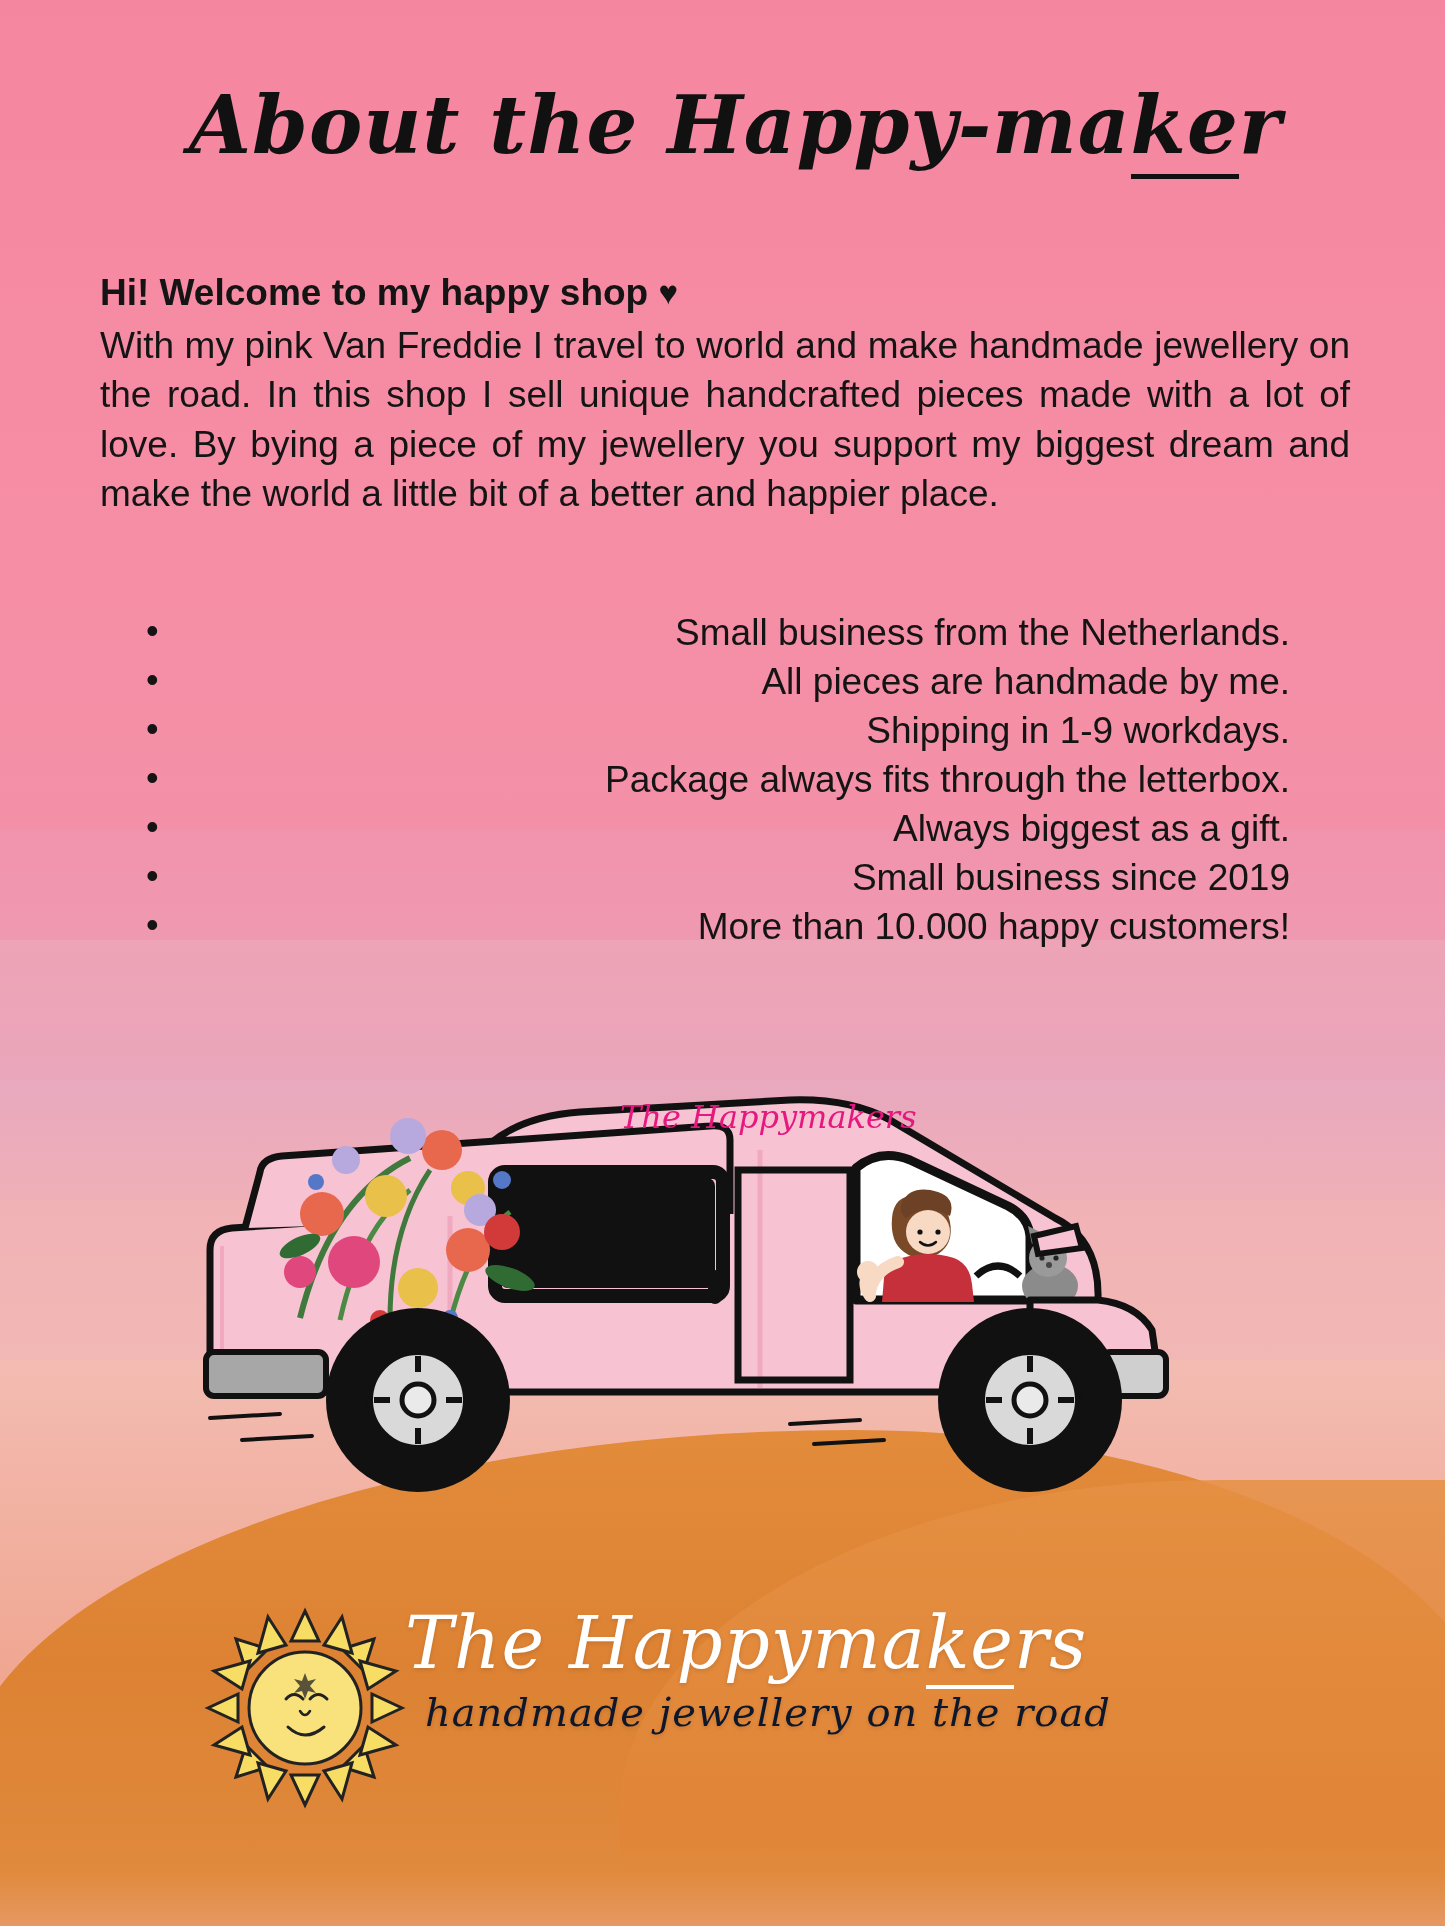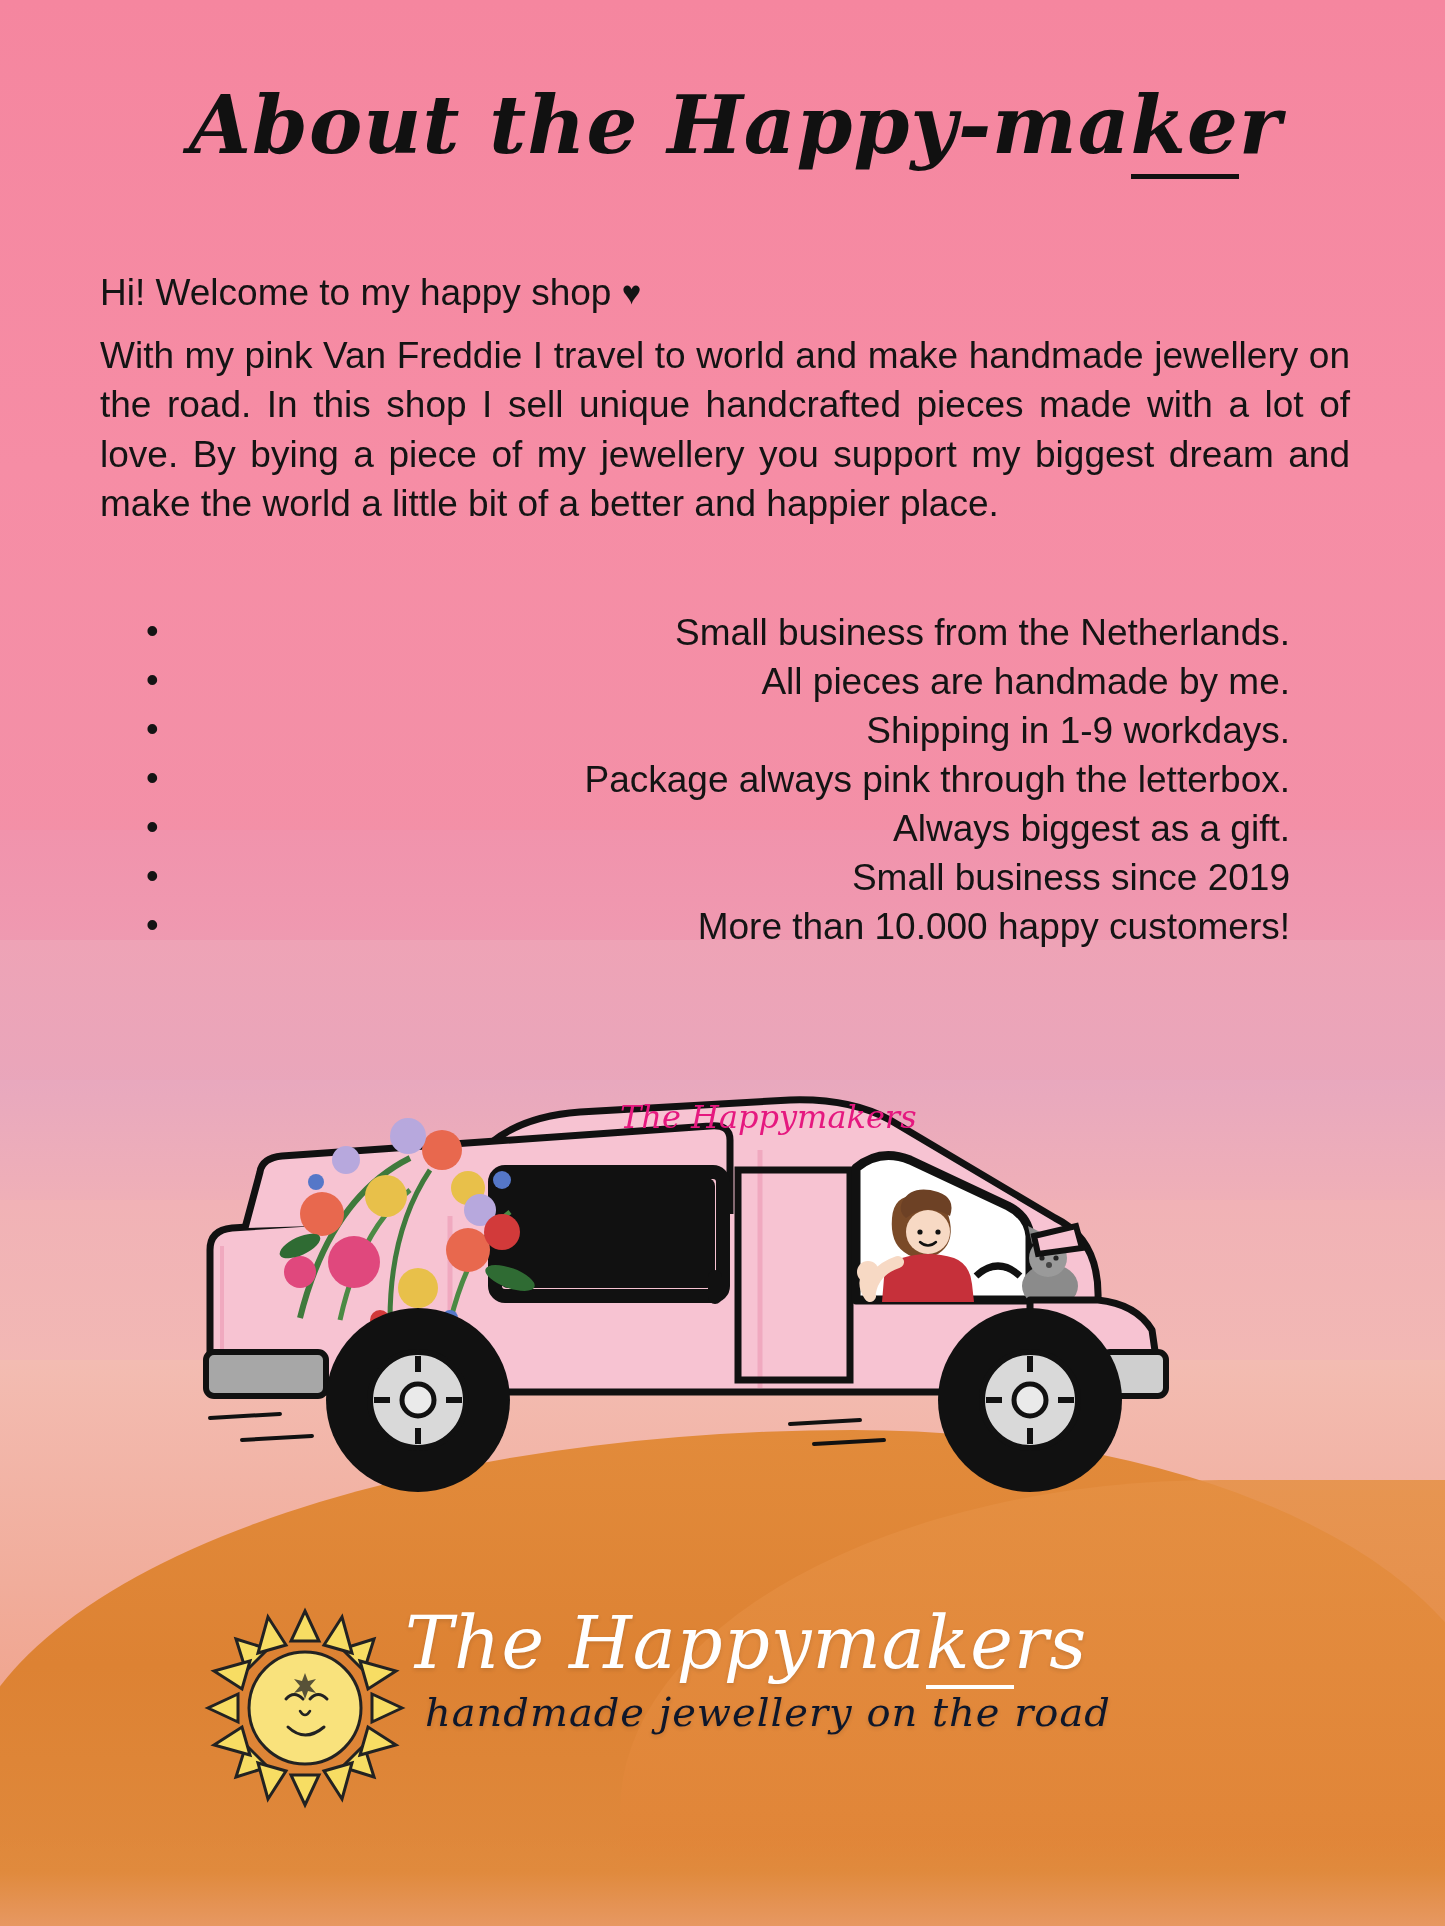--- a/index.html
+++ b/index.html
@@ -105,21 +105,22 @@
     left: 100px;
     top: 268px;
     width: 1250px;
     font-family: "Liberation Sans", sans-serif;
     font-size: 37px;
     line-height: 1.33;
     color: #141414;
   }
   .intro .line1 {
     display: block;
-    margin-bottom: 14px;
+    margin-bottom: 4px;
+    font-weight: bold;
   }
   .intro .para {
     display: block;
     text-align: justify;
     text-align-last: left;
   }
   .heart {
     font-size: 33px;
     vertical-align: 1px;
   }
@@ -228,21 +229,21 @@
       <span>Hi! Welcome to my happy shop</span>
       <span class="heart">♥</span>
     </span>
     <span class="para">With my pink Van Freddie I travel to world and make handmade jewellery on the road. In this shop I sell unique handcrafted pieces made with a lot of love. By bying a piece of my jewellery you support my biggest dream and make the world a little bit of a better and happier place.</span>
   </div>
 
   <ul class="features">
     <li>Small business from the Netherlands.</li>
     <li>All pieces are handmade by me.</li>
     <li>Shipping in 1-9 workdays.</li>
-    <li>Package always pink through the letterbox.</li>
+    <li>Package always fits through the letterbox.</li>
     <li>Always biggest as a gift.</li>
     <li>Small business since 2019</li>
     <li>More than 10.000 happy customers!</li>
   </ul>
 
   <div class="van-wrap">
     <svg class="van-svg" viewBox="0 0 1160 620" xmlns="http://www.w3.org/2000/svg">
 
       <path d="M60 360 L60 250 Q60 230 82 228 L300 214 Q320 120 430 112 L640 100 Q700 98 740 120 L905 218 Q950 240 948 300 L948 372 Q948 392 925 392 L78 392 Q60 392 60 372 Z" fill="#f7c3d2" stroke="#111" stroke-width="7" stroke-linejoin="round"></path>
 

